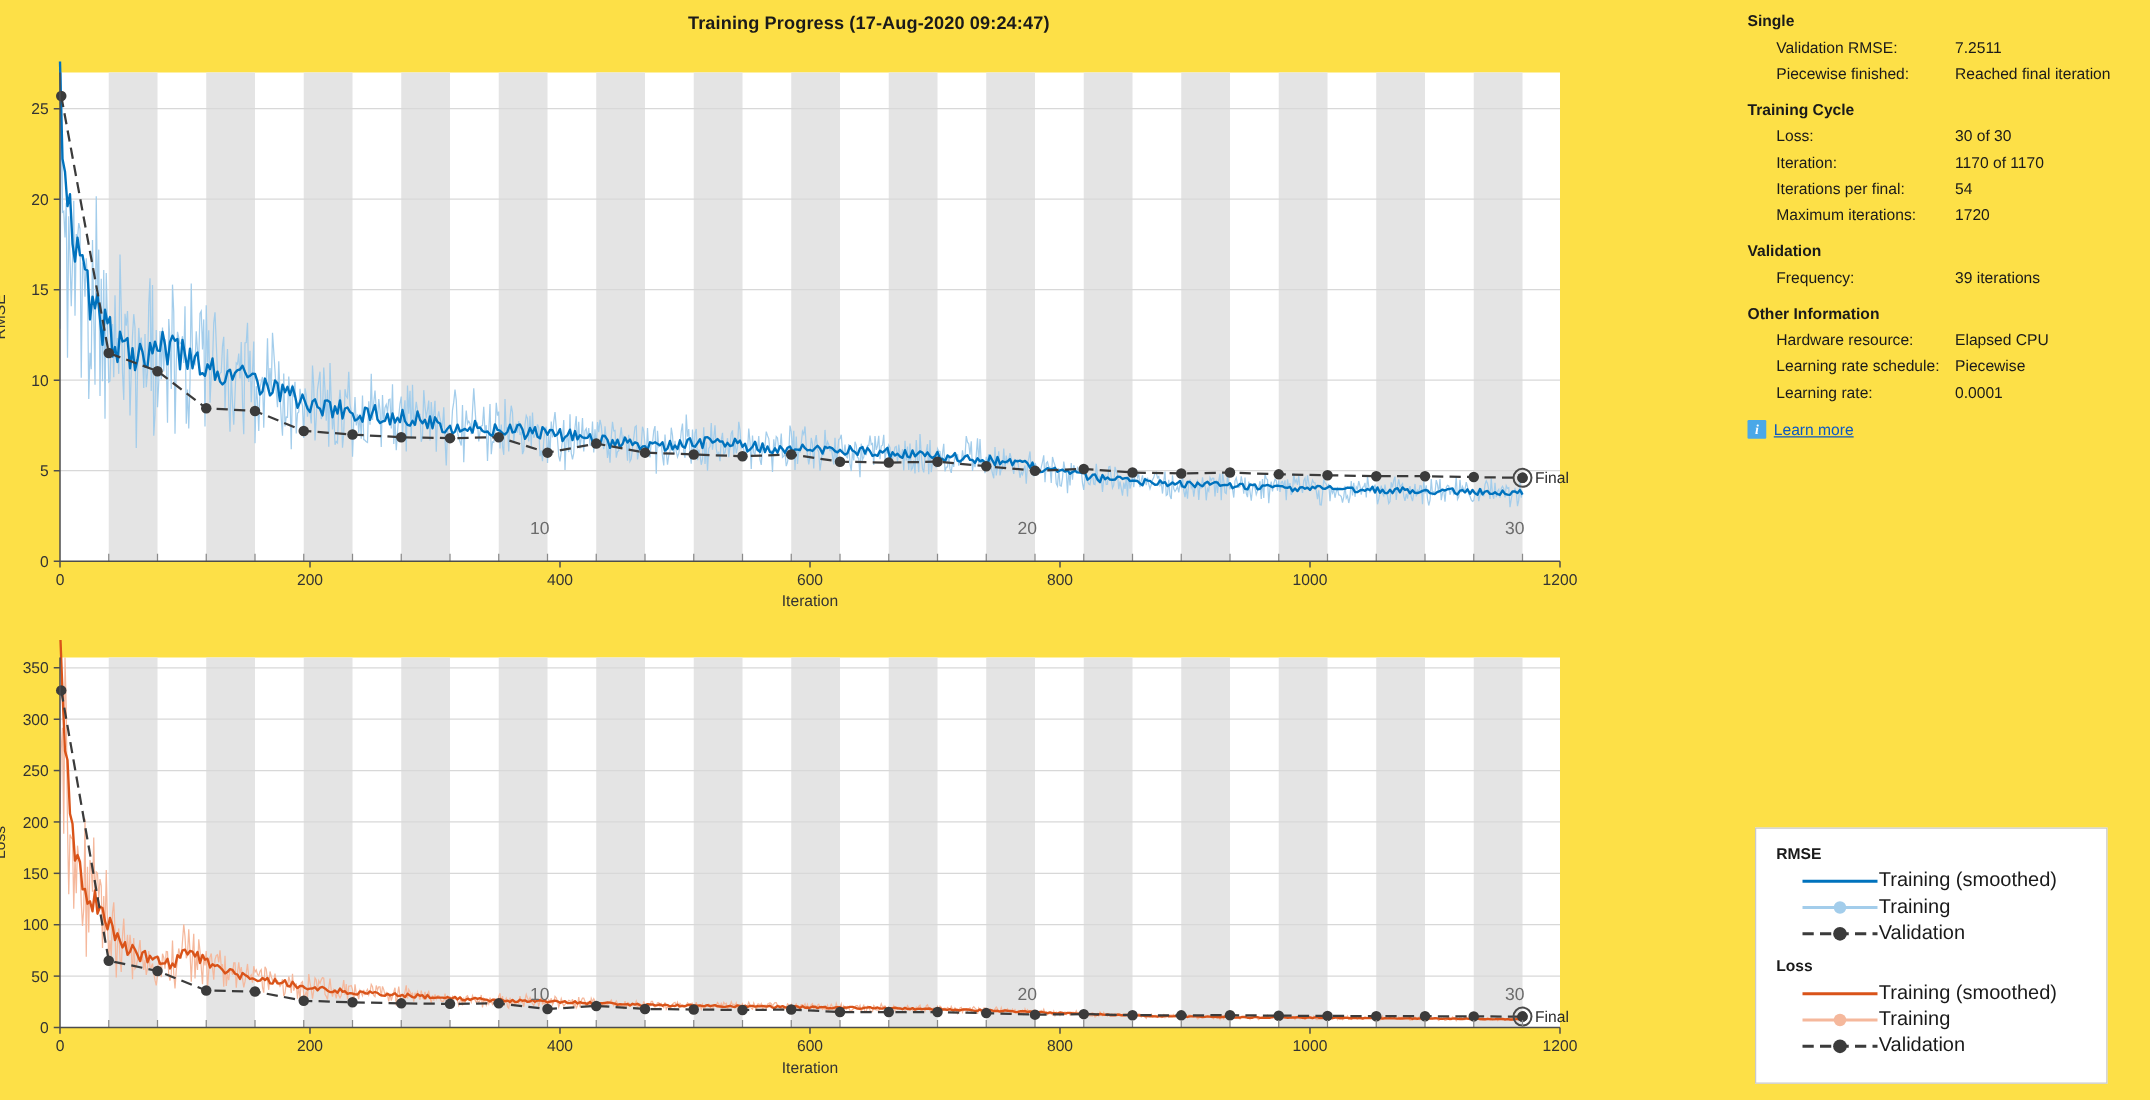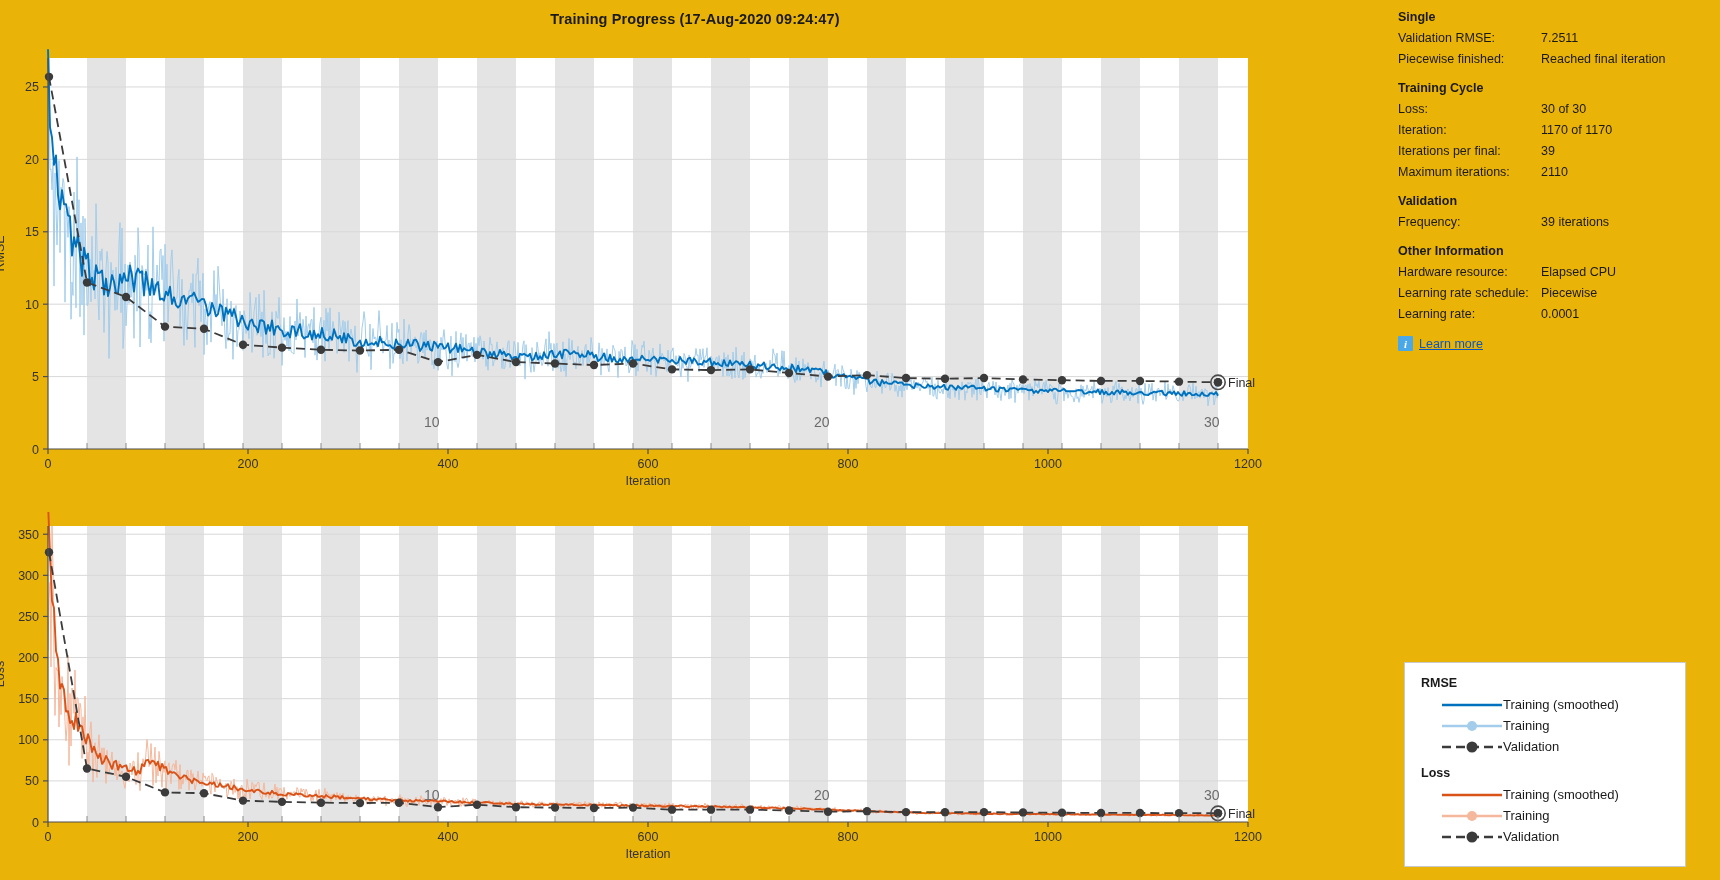--- a/index.html
+++ b/index.html
@@ -3,21 +3,21 @@
 <meta charset="utf-8">
 <style>
   * { box-sizing: border-box; }
   html, body {
     margin: 0; padding: 0;
     width: 1720px; height: 880px;
     background: #f0f0f0;
     font-family: "Liberation Sans", sans-serif;
     overflow: hidden;
   }
-  #root { position: relative; width: 1720px; height: 880px; background: #eab308; }
+  #root { position: relative; width: 1720px; height: 880px; background: #fde047; }
 
   
   .title {
     position: absolute; top: 11px; left: 0; width: 1390px;
     text-align: center;
     font-size: 14.5px; font-weight: bold; color: #1a1a1a;
     letter-spacing: .1px;
   }
 
   
@@ -33,21 +33,21 @@
   #info-panel {
     position: absolute; left: 1398px; top: 10px; width: 322px;
     font-size: 12.5px; color: #1a1a1a;
   }
   .info-section-title {
     font-weight: bold; font-size: 12.5px; color: #1a1a1a;
     margin: 0 0 7px 0;
   }
   .info-section { margin-bottom: 14px; }
   .info-row { display: flex; margin-bottom: 6px; line-height: 15px; }
-  .info-key { width: 143px; flex: 0 0 143px; color: #1a1a1a; }
+  .info-key { width: 143px; flex: 0 0 143px; color: #1a1a1a; margin-left: 23px; }
   .info-val { color: #1a1a1a; }
 
   .learn-more-row {
     display: flex; align-items: center; gap: 6px; margin-top: 2px;
   }
   .info-icon-box {
     width: 15px; height: 15px; border-radius: 1px;
     background: #4aa8e8; color: #fff;
     font-size: 11px; font-weight: bold; font-style: italic;
     display: flex; align-items: center; justify-content: center;
@@ -63,21 +63,21 @@
     background: #fff; border: 1px solid #c9c9c9;
     padding: 13px 14px;
   }
   .legend-group-title {
     font-weight: bold; font-size: 12.5px; color: #1a1a1a;
     margin: 0 0 4px 2px;
   }
   .legend-group { margin-bottom: 9px; }
   .legend-row { display: flex; align-items: center; height: 21px; }
   .legend-swatch { width: 62px; flex: 0 0 62px; margin-left: 22px; }
-  .legend-label { font-size: 13px; color: #1a1a1a; }
+  .legend-label { font-size: 16px; color: #1a1a1a; }
 </style>
 </head>
 <body>
 <div id="root">
 
 <div class="title">Training Progress (17-Aug-2020 09:24:47)</div>
 
 <div class="plot-panel" id="rmse-panel">
   <svg id="rmse-svg" width="1390" height="475">
         <rect x="48" y="24" width="1200" height="391" fill="#ffffff"></rect>
@@ -354,25 +354,25 @@
           <div class="info-row">
             <div class="info-key">Loss:</div>
             <div class="info-val">30 of 30</div>
           </div>
           <div class="info-row">
             <div class="info-key">Iteration:</div>
             <div class="info-val">1170 of 1170</div>
           </div>
           <div class="info-row">
             <div class="info-key">Iterations per final:</div>
-            <div class="info-val">39</div>
+            <div class="info-val">54</div>
           </div>
           <div class="info-row">
             <div class="info-key">Maximum iterations:</div>
-            <div class="info-val">2110</div>
+            <div class="info-val">1720</div>
           </div>
         </div>
         <div class="info-section">
           <div class="info-section-title">Validation</div>
           <div class="info-row">
             <div class="info-key">Frequency:</div>
             <div class="info-val">39 iterations</div>
           </div>
         </div>
         <div class="info-section">

